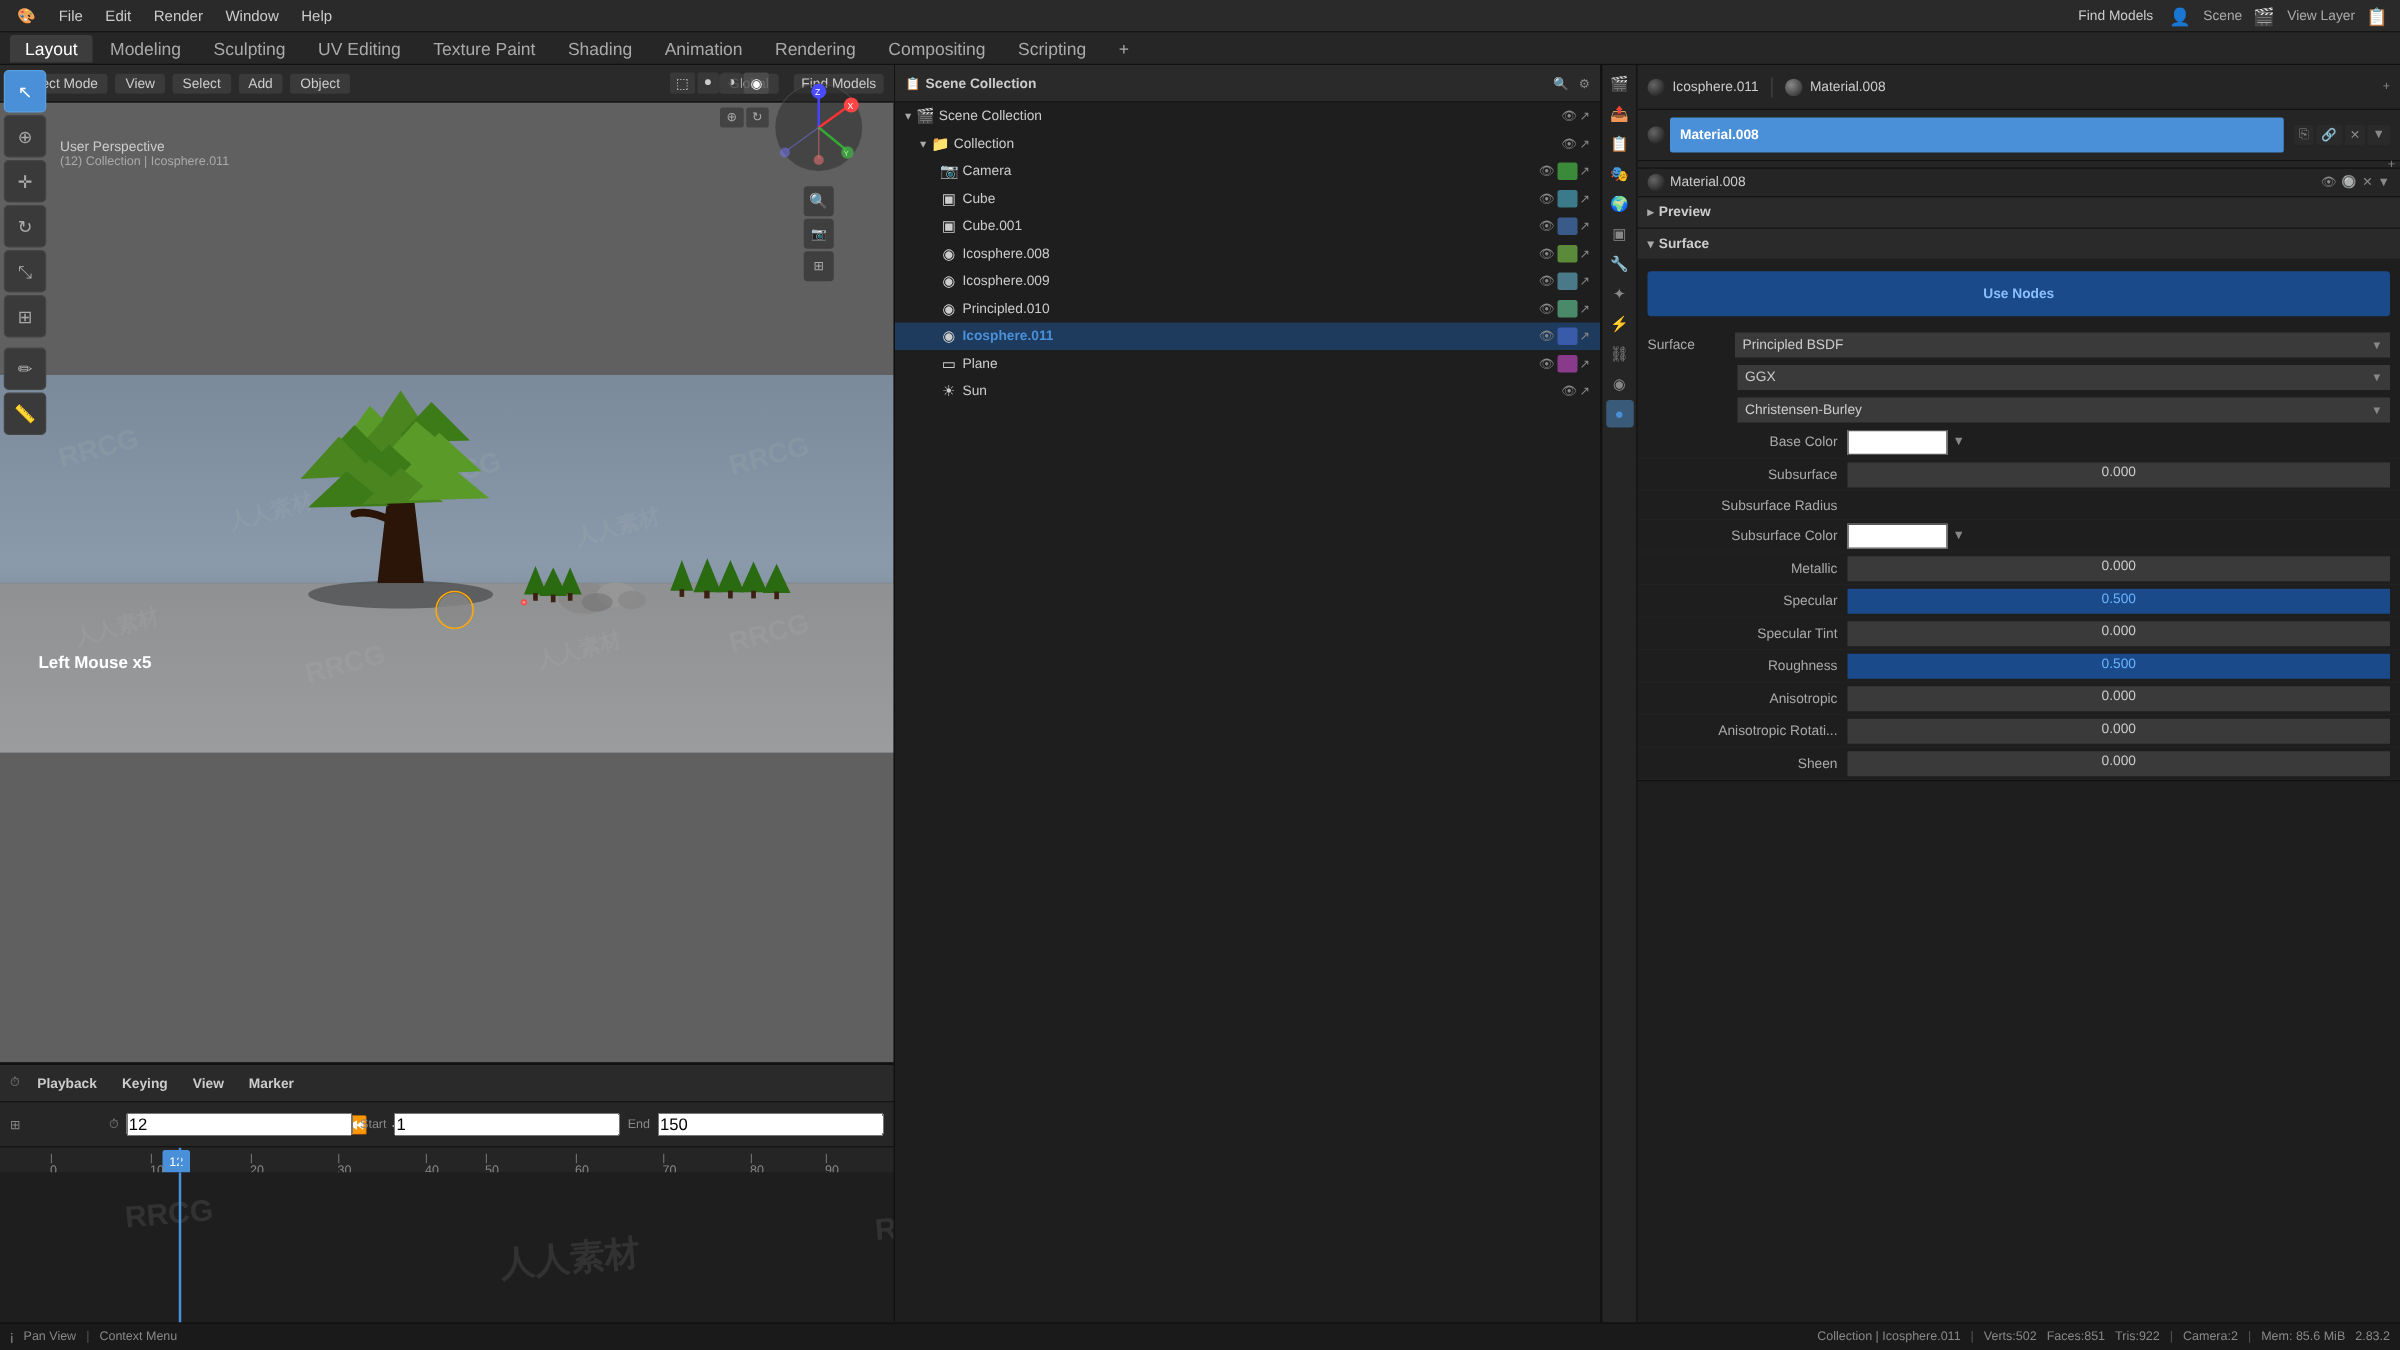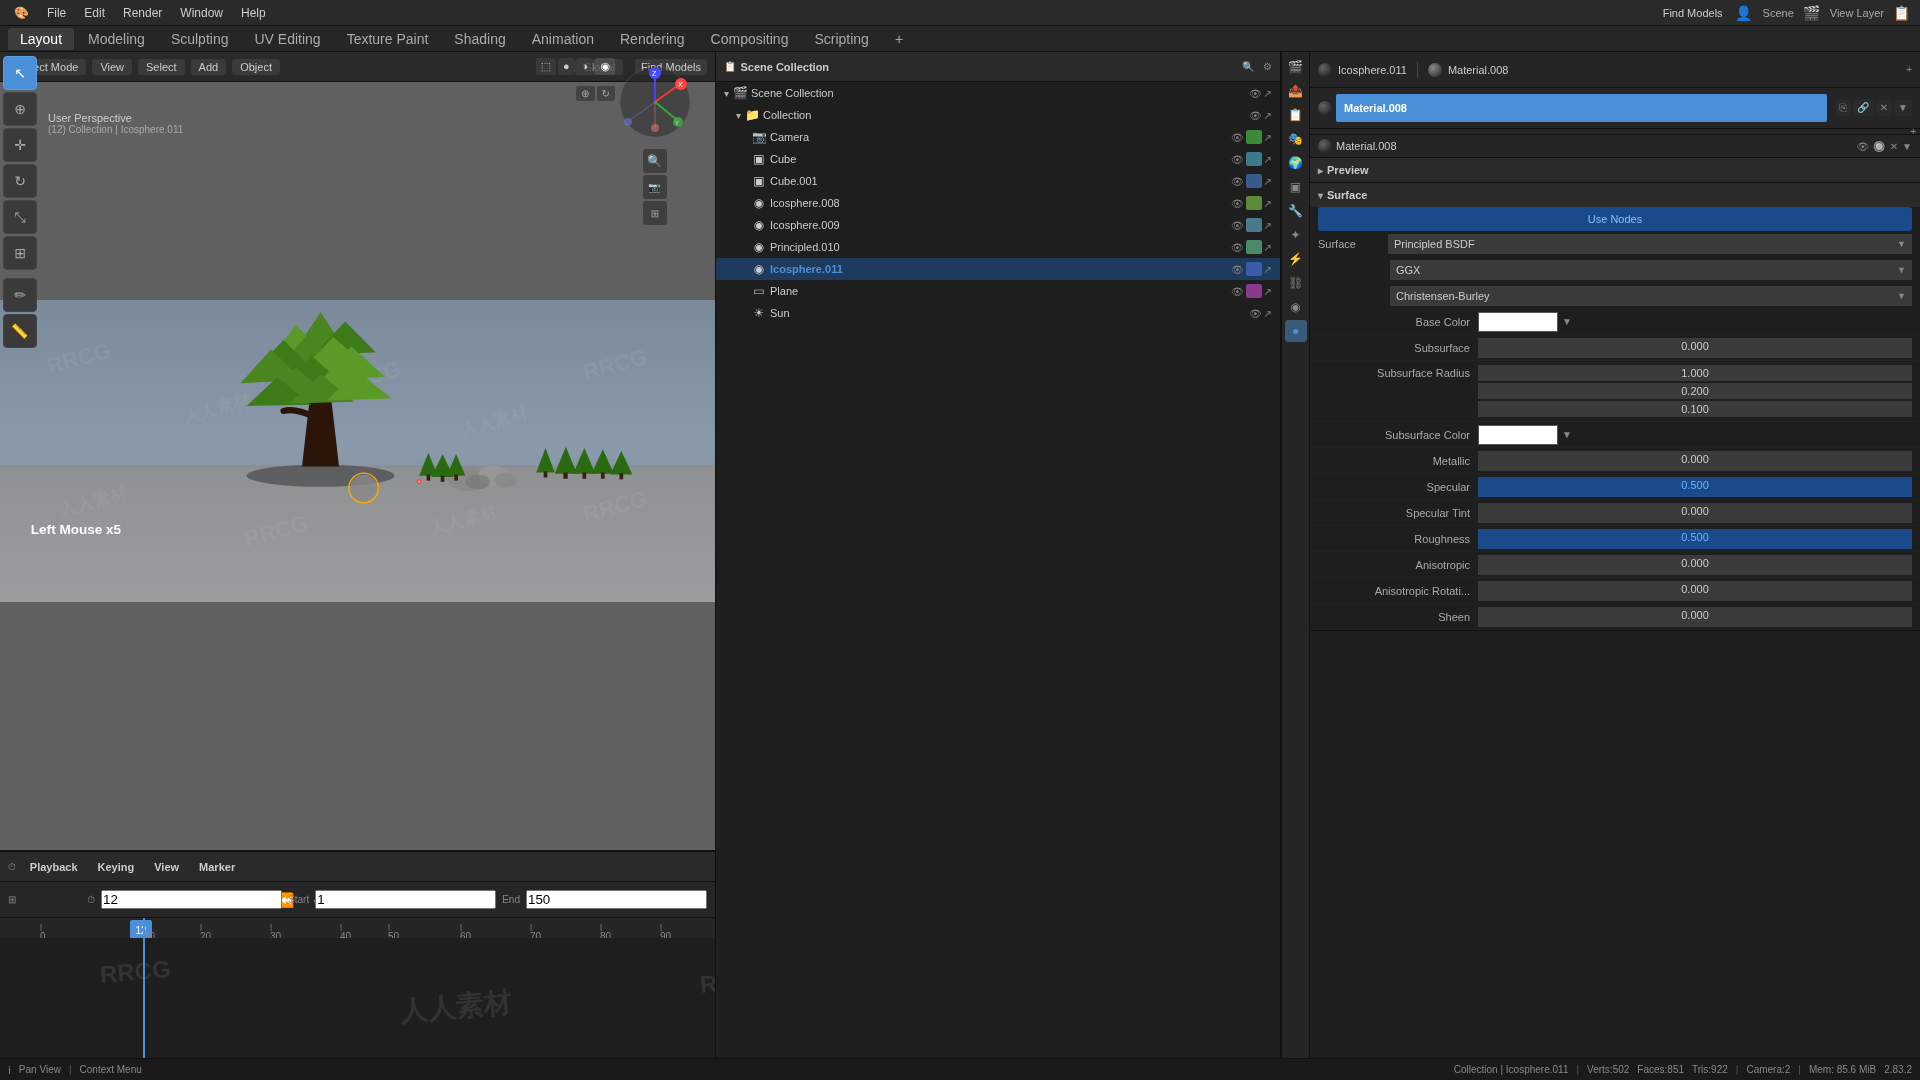--- a/index.html
+++ b/index.html
@@ -431,31 +431,31 @@
       padding: 2px 6px;
       height: 20px;
       display: flex;
       align-items: center;
       justify-content: space-between;
       cursor: pointer;
     }
 
     
     .use-nodes-btn {
-      margin: 0 8px;
-      height: 24px;
+      margin: 10px 8px;
+      height: 36px;
       background: #1a4a8a;
       color: #8abfff;
       font-size: 11px;
       display: flex;
       align-items: center;
       justify-content: center;
       cursor: pointer;
       border-radius: 3px;
-      font-weight: normal;
+      font-weight: bold;
     }
 
     
     #status-bar {
       position: absolute;
       bottom: 0;
       left: 0;
       right: 0;
       height: 22px;
       background: #1a1a1a;
@@ -799,21 +799,21 @@
       <span style="color:#888;font-size:10px;">Start</span>
       <input class="frame-input" type="text" value="1" style="">
       <span style="color:#888;font-size:10px;">End</span>
       <input class="frame-input" type="text" value="150" style="">
     </div>
   </div>
 
   <div id="timeline-ruler">
     <div class="frame-highlight" style="left:130px;">12</div>
     <div class="ruler-tick" style="left:40px;">0</div>
-    <div class="ruler-tick" style="left:144px;">10</div>
+    <div class="ruler-tick" style="left:120px;">10</div>
     <div class="ruler-tick" style="left:200px;">20</div>
     <div class="ruler-tick" style="left:270px;">30</div>
     <div class="ruler-tick" style="left:340px;">40</div>
     <div class="ruler-tick" style="left:388px;">50</div>
     <div class="ruler-tick" style="left:460px;">60</div>
     <div class="ruler-tick" style="left:530px;">70</div>
     <div class="ruler-tick" style="left:600px;">80</div>
     <div class="ruler-tick" style="left:660px;">90</div>
 
     <div class="current-frame-line" style="left:143px;"></div>
@@ -1053,25 +1053,20 @@
           <span style="color:#888;font-size:10px;margin-left:4px;cursor:pointer;">▼</span>
         </div>
 
         <div class="mat-row">
           <span class="mat-label">Subsurface</span>
           <div class="mat-value">0.000</div>
         </div>
 
         <div class="mat-row" style="align-items:flex-start;height:auto;padding:4px 8px;">
           <span class="mat-label" style="padding-top:2px;">Subsurface Radius</span>
-          <div style="flex:1;display:flex;flex-direction:column;gap:2px;">
-            <div class="mat-value">1.000</div>
-            <div class="mat-value">0.200</div>
-            <div class="mat-value">0.100</div>
-          </div>
         </div>
 
         <div class="mat-row">
           <span class="mat-label">Subsurface Color</span>
           <div class="mat-color-swatch" style="background:#ffffff;"></div>
           <span style="color:#888;font-size:10px;margin-left:4px;cursor:pointer;">▼</span>
         </div>
 
         <div class="mat-row">
           <span class="mat-label">Metallic</span>

